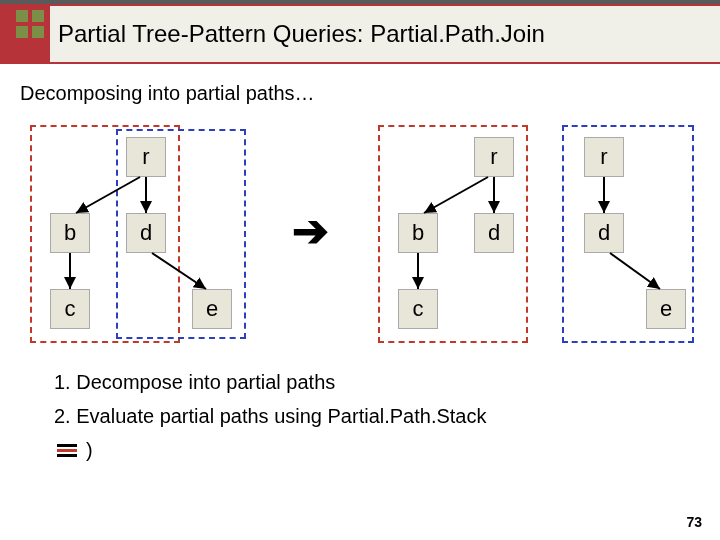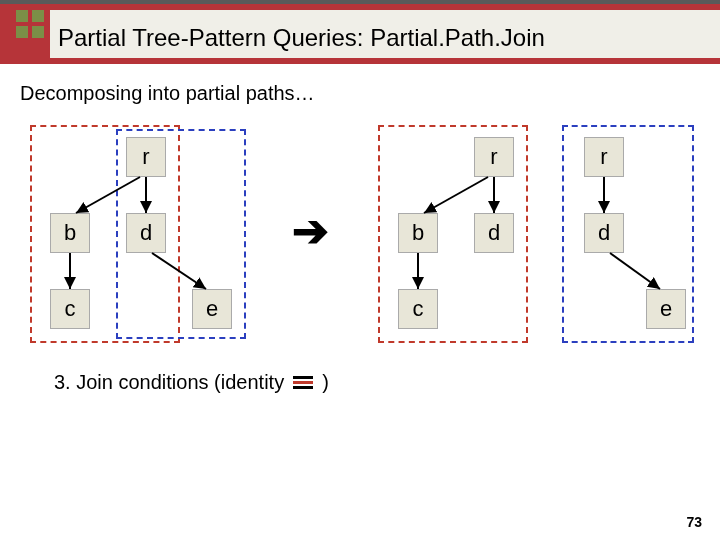--- a/index.html
+++ b/index.html
@@ -30,21 +30,21 @@
       linear-gradient(#7b8f47,#7b8f47) 0 0/12px 12px no-repeat,
       linear-gradient(#7b8f47,#7b8f47) 16px 0/12px 12px no-repeat,
       linear-gradient(#7b8f47,#7b8f47) 0 16px/12px 12px no-repeat,
       linear-gradient(#7b8f47,#7b8f47) 16px 16px/12px 12px no-repeat;
   }
   .title-text {
     color: #000;
     font-size: 24px;
     margin-left: 50px;
     background: #f0efe8;
-    padding: 14px 8px 6px 8px;
+    padding: 14px 8px 14px 8px;
     flex: 1;
   }
   .title-outer {
     background: #5a5a5a;
     padding: 4px 0 0 0;
   }
   .subtitle {
     font-size: 20px;
     color: #000;
     margin: 18px 0 0 20px;
@@ -163,22 +163,23 @@
     <line x1="468" y1="54" x2="404" y2="90" stroke="#000" stroke-width="2" marker-end="url(#ah)"></line>
     <line x1="474" y1="54" x2="474" y2="90" stroke="#000" stroke-width="2" marker-end="url(#ah)"></line>
     <line x1="398" y1="130" x2="398" y2="166" stroke="#000" stroke-width="2" marker-end="url(#ah)"></line>
 
     <line x1="584" y1="54" x2="584" y2="90" stroke="#000" stroke-width="2" marker-end="url(#ah)"></line>
     <line x1="590" y1="130" x2="640" y2="166" stroke="#000" stroke-width="2" marker-end="url(#ah)"></line>
   </svg>
 </div>
 
 <div class="steps">
+  <div>1. Decompose into partial paths</div>
+  <div>2. Evaluate partial paths using Partial.Path.Stack</div>
   <div class="step3">
-    <span>3. Join conditions (identity</span>
     <span class="equiv">
       <span class="bar"></span>
         <span class="bar mid"></span>
         <span class="bar"></span>
     </span>
     <span>)</span>
   </div>
 </div>
 
 <div class="page-num">73</div>

